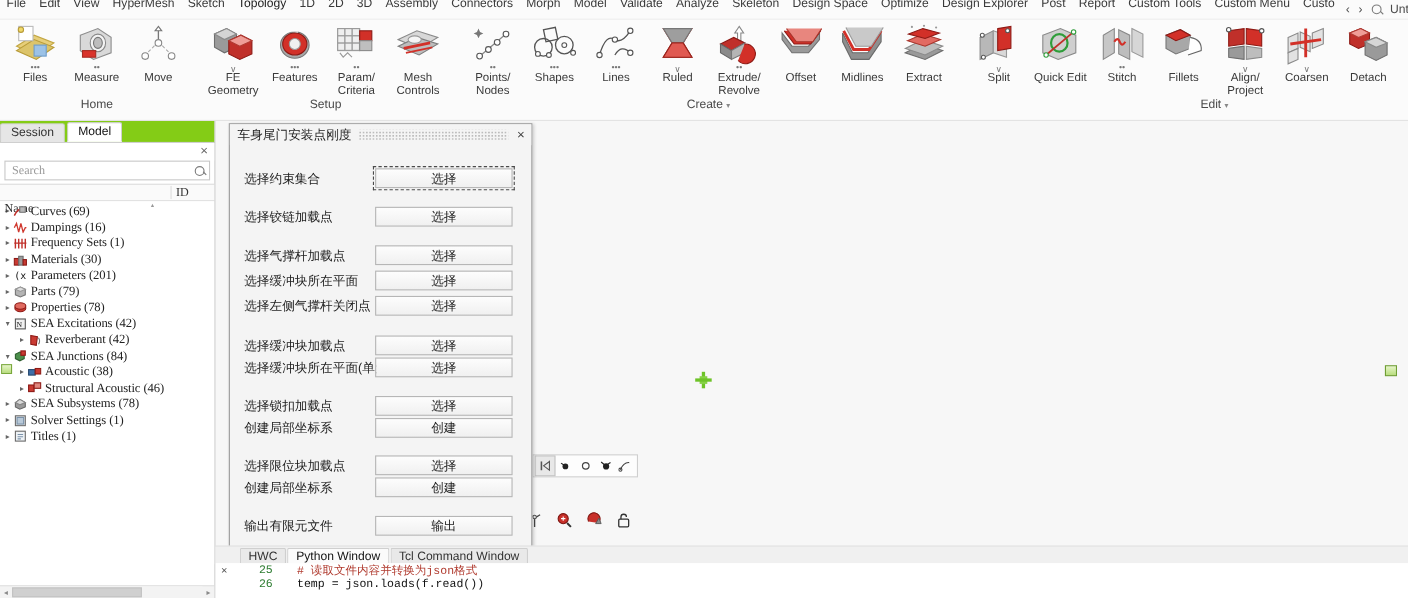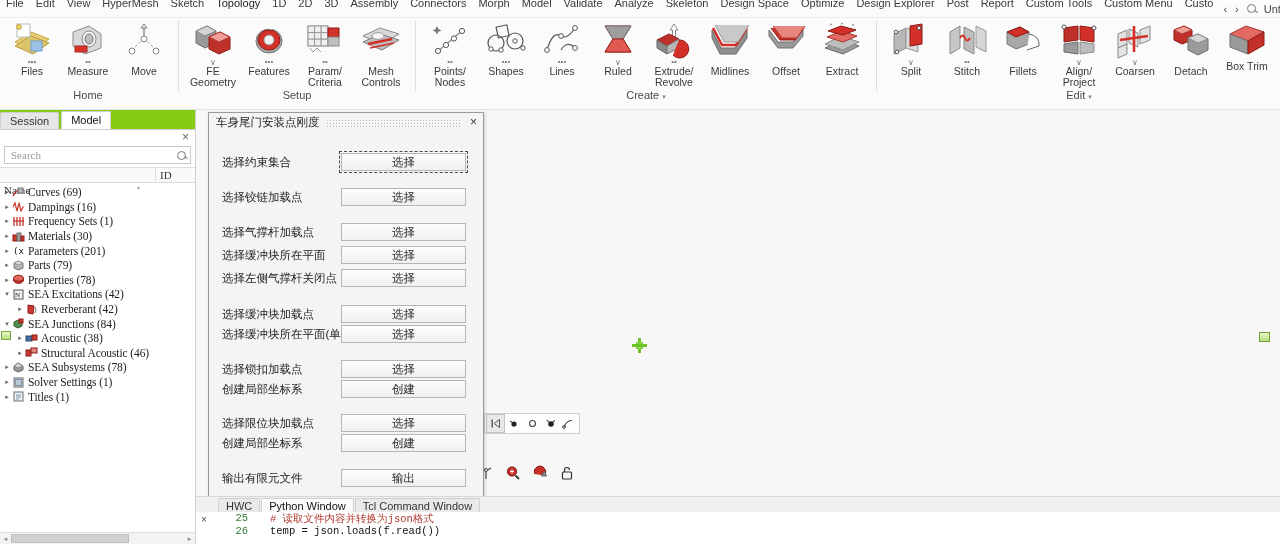--- a/index.html
+++ b/index.html
@@ -211,21 +211,21 @@
   }
   .ctabs { height: 15px; display: flex; align-items: flex-end; padding-left: 22px; background:#f0f0f0; }
   .ctab {
     font-size: 11px; color: #333; padding: 0 7px; height: 14px; line-height: 14px;
     background: #e9e9e9; border: 1px solid #cfcfcf; border-bottom: none; margin-right: 1px;
     border-radius: 2px 2px 0 0;
   }
   .ctab.active { background: #fbfbfb; color: #111; }
   .code-area { position: relative; height: 33px; background: #fff; padding-left: 20px; }
   .code-close { position: absolute; left: 5px; top: 2px; font-size: 10px; color: #555; }
-  .code-line { display: flex; height: 13px; font-family: "Liberation Mono", monospace; font-size: 10.5px; }
+  .code-line { display: flex; align-items: center; height: 13px; font-family: "Liberation Mono", monospace; font-size: 10.5px; }
   .ln { width: 32px; text-align: right; color: #2e7d32; margin-right: 22px; }
   .ctok-comment { color: #b03a2e; }
   .ctok-plain { color: #111; }
 
   .sidebar-divider { position:absolute; left:195px; top:110px; width:1px; height:434px; background:#d0d0d0; }
 </style>
 </head>
 <body>
 
 <div id="app">
@@ -428,35 +428,35 @@
       <polygon points="4,18 14,24 14,32 4,26" fill="#8a8a8a" stroke="#666"></polygon>
       <polygon points="14,24 26,17 26,26 14,32" fill="#b5b5b5" stroke="#777"></polygon>
       <path d="M26 18 a9 9 0 1 1 -6 15" fill="#d23028" stroke="#8d1a15"></path>
               </svg></div>
             <div class="rib-dots">••</div>
             <div class="lbl">Extrude/
 Revolve</div>
           </div>
           <div class="rib-btn">
             <div class="rib-ico"><svg width="42" height="38" viewBox="0 0 42 38">
+      <path d="M4 8 L13 20 L28 20 L38 8 L38 14 L28 26 L13 26 L4 14 Z" fill="#9a9a9a" stroke="#6e6e6e"></path>
+      <path d="M6 6 L15 18 L30 18 L39 6" fill="#d23028" stroke="#8d1a15"></path>
+      <path d="M8 4 L17 16 L32 16 L40 4" fill="#e8867e" stroke="#a8352c"></path>
+              </svg></div>
+            <div class="rib-dots">&nbsp;</div>
+            <div class="lbl">Offset</div>
+          </div>
+          <div class="rib-btn">
+            <div class="rib-ico"><svg width="42" height="38" viewBox="0 0 42 38">
       <path d="M3 8 L12 26 L26 26 L38 8 L38 16 L27 32 L11 32 L3 16 Z" fill="#8f8f8f" stroke="#6a6a6a"></path>
       <path d="M4 6 L13 23 L27 23 L38 6" fill="none" stroke="#d23028" stroke-width="2.6"></path>
       <path d="M6 3 L15 20 L29 20 L40 3" fill="#c9c9c9" stroke="#9a9a9a"></path>
               </svg></div>
             <div class="rib-dots">&nbsp;</div>
             <div class="lbl">Midlines</div>
-          </div>
-          <div class="rib-btn">
-            <div class="rib-ico"><svg width="42" height="38" viewBox="0 0 42 38">
-      <path d="M4 8 L13 20 L28 20 L38 8 L38 14 L28 26 L13 26 L4 14 Z" fill="#9a9a9a" stroke="#6e6e6e"></path>
-      <path d="M6 6 L15 18 L30 18 L39 6" fill="#d23028" stroke="#8d1a15"></path>
-      <path d="M8 4 L17 16 L32 16 L40 4" fill="#e8867e" stroke="#a8352c"></path>
-              </svg></div>
-            <div class="rib-dots">&nbsp;</div>
-            <div class="lbl">Offset</div>
           </div>
           <div class="rib-btn">
             <div class="rib-ico"><svg width="42" height="38" viewBox="0 0 42 38">
       <polygon points="4,26 20,18 38,24 22,32" fill="#9a9a9a" stroke="#6e6e6e"></polygon>
       <polygon points="4,22 20,14 38,20 22,28" fill="#bdbdbd" stroke="#8a8a8a"></polygon>
       <polygon points="6,15 20,9 36,14 22,20" fill="#e26a62" stroke="#a8352c"></polygon>
       <polygon points="7,9 20,4 35,8 22,13" fill="#d23028" stroke="#8d1a15"></polygon>
       <circle cx="10" cy="2.5" r="1" fill="#999"></circle>
                 <circle cx="21" cy="1.5" r="1" fill="#999"></circle>
                 <circle cx="32" cy="3" r="1" fill="#999"></circle>
@@ -474,20 +474,31 @@
             <div class="rib-ico"><svg width="42" height="38" viewBox="0 0 42 38">
       <polygon points="4,12 16,6 16,26 4,32" fill="#b8b8b8" stroke="#8a8a8a"></polygon>
       <polygon points="16,6 28,10 28,30 16,26" fill="#d9d9d9" stroke="#999"></polygon>
       <polygon points="20,4 32,2 32,22 20,24" fill="#d23028" stroke="#8d1a15"></polygon>
       <circle cx="6" cy="10" r="1.8" fill="#fff" stroke="#555"></circle>
       <circle cx="29" cy="6" r="1.8" fill="#fff" stroke="#555"></circle>
       <circle cx="7" cy="30" r="1.8" fill="#fff" stroke="#555"></circle>
               </svg></div>
             <div class="rib-chev">∨</div>
             <div class="lbl">Split</div>
+          </div>
+          <div class="rib-btn">
+            <div class="rib-ico"><svg width="42" height="38" viewBox="0 0 42 38">
+      <polygon points="5,10 21,4 35,10 35,26 19,32 5,26" fill="#cfcfcf" stroke="#8a8a8a"></polygon>
+      <ellipse cx="20" cy="17" rx="7.5" ry="8" fill="none" stroke="#2f9d3a" stroke-width="2"></ellipse>
+      <path d="M8 28 L33 7" stroke="#c0302a" stroke-width="1.6"></path>
+      <circle cx="8" cy="28" r="2" fill="#fff" stroke="#2f9d3a"></circle>
+      <circle cx="33" cy="7" r="2" fill="#fff" stroke="#2f9d3a"></circle>
+              </svg></div>
+            <div class="rib-dots">&nbsp;</div>
+            <div class="lbl">Quick Edit</div>
           </div>
           <div class="rib-btn">
             <div class="rib-ico"><svg width="42" height="38" viewBox="0 0 42 38">
       <polygon points="4,10 14,4 14,26 4,32" fill="#c7c7c7" stroke="#8a8a8a"></polygon>
       <polygon points="18,5 28,10 28,32 18,27" fill="#bdbdbd" stroke="#8a8a8a"></polygon>
       <polygon points="30,4 40,9 40,30 30,25" fill="#d6d6d6" stroke="#999"></polygon>
       <path d="M14 16 q3 -5 5 0 q2 5 5 0" stroke="#d23028" stroke-width="2" fill="none"></path>
               </svg></div>
             <div class="rib-dots">••</div>
             <div class="lbl">Stitch</div>

